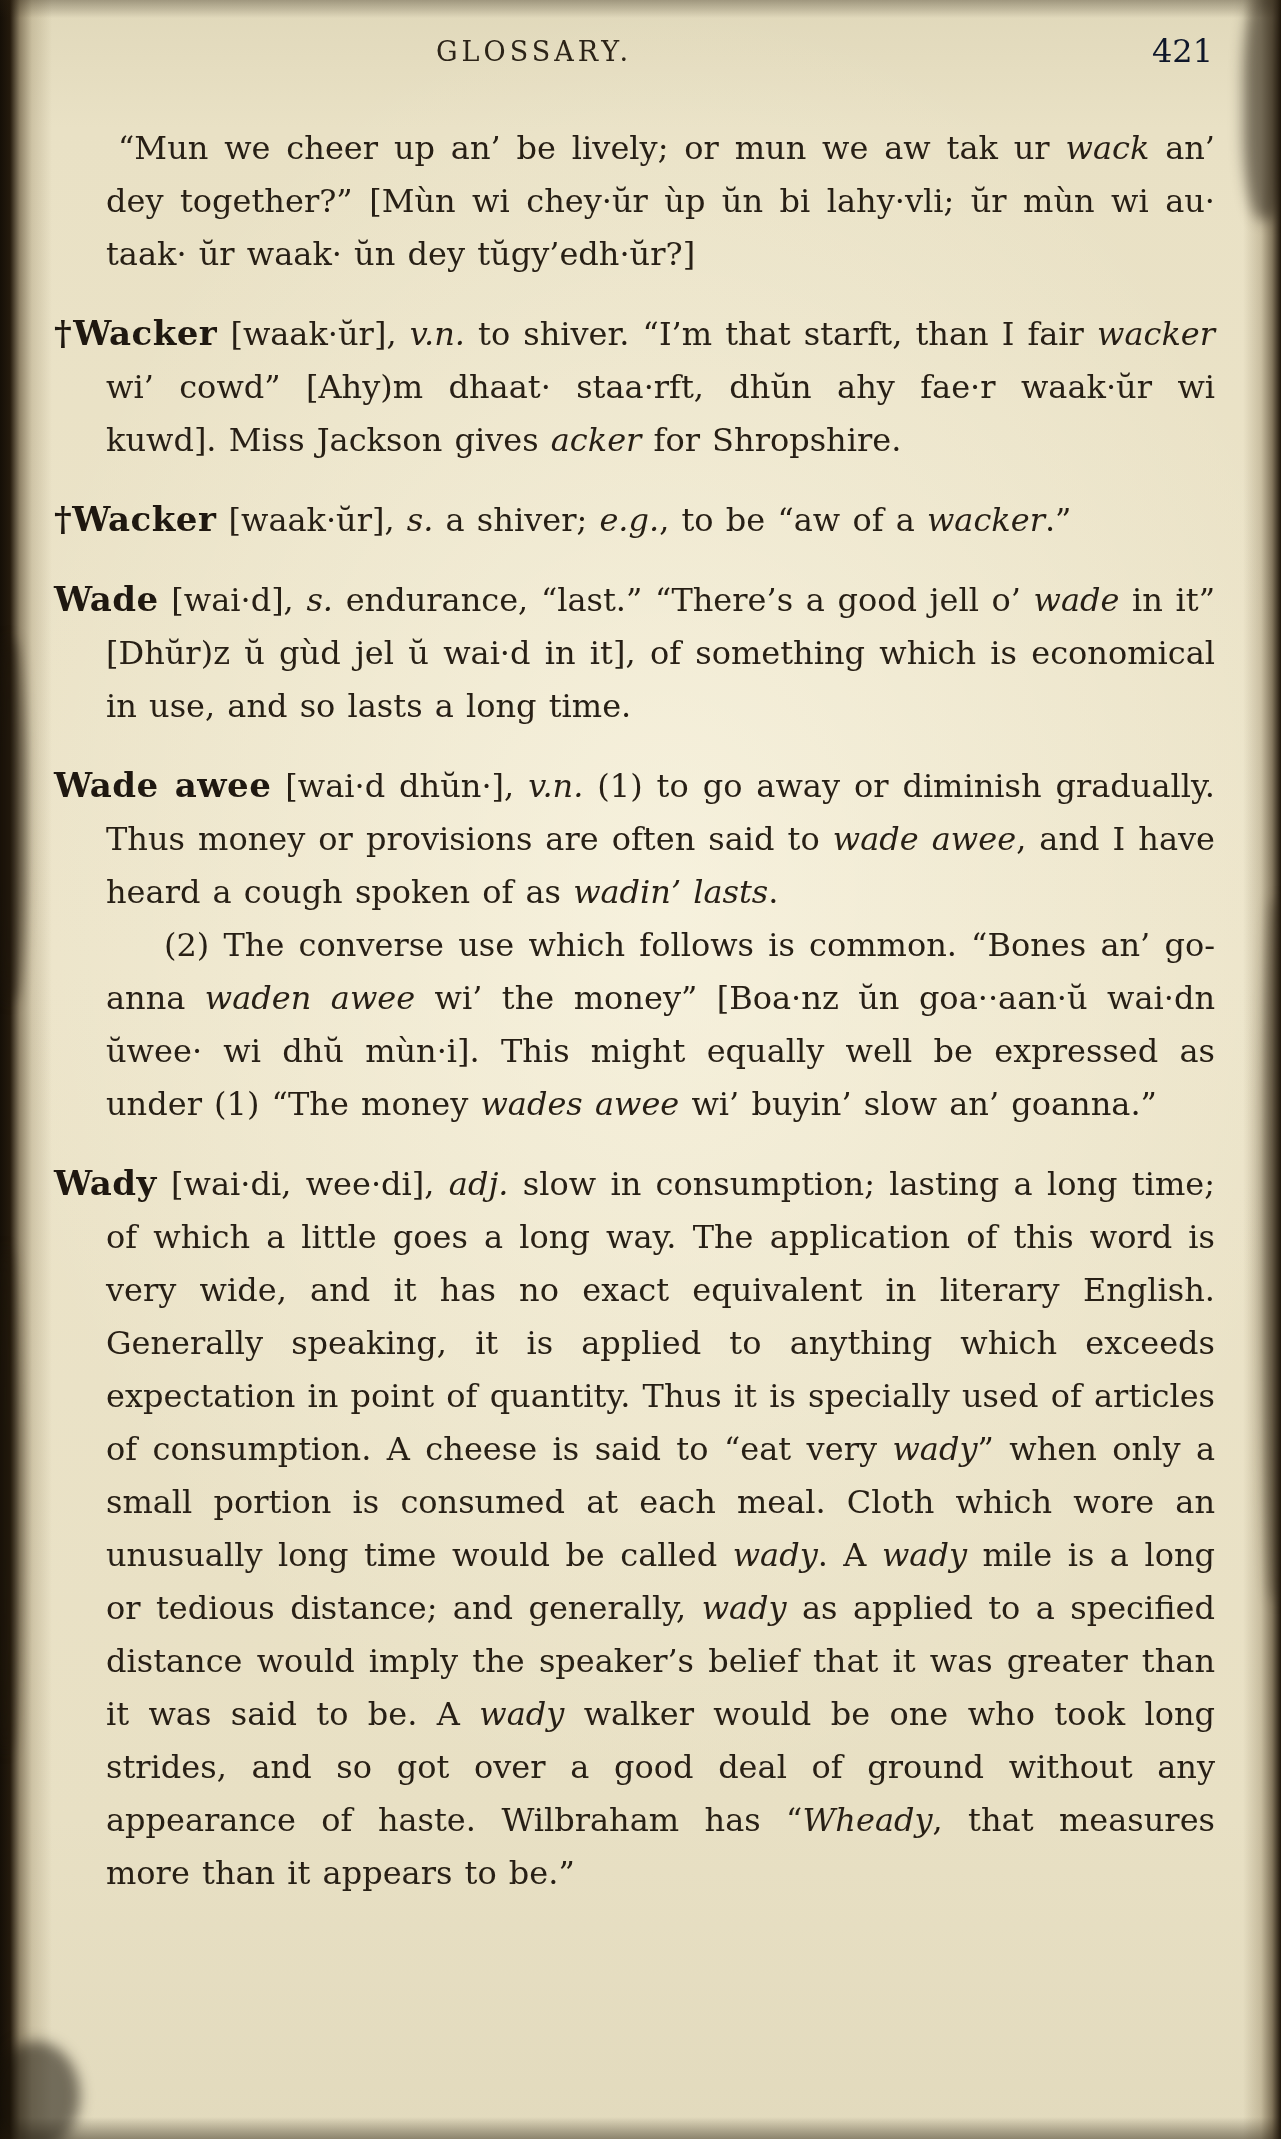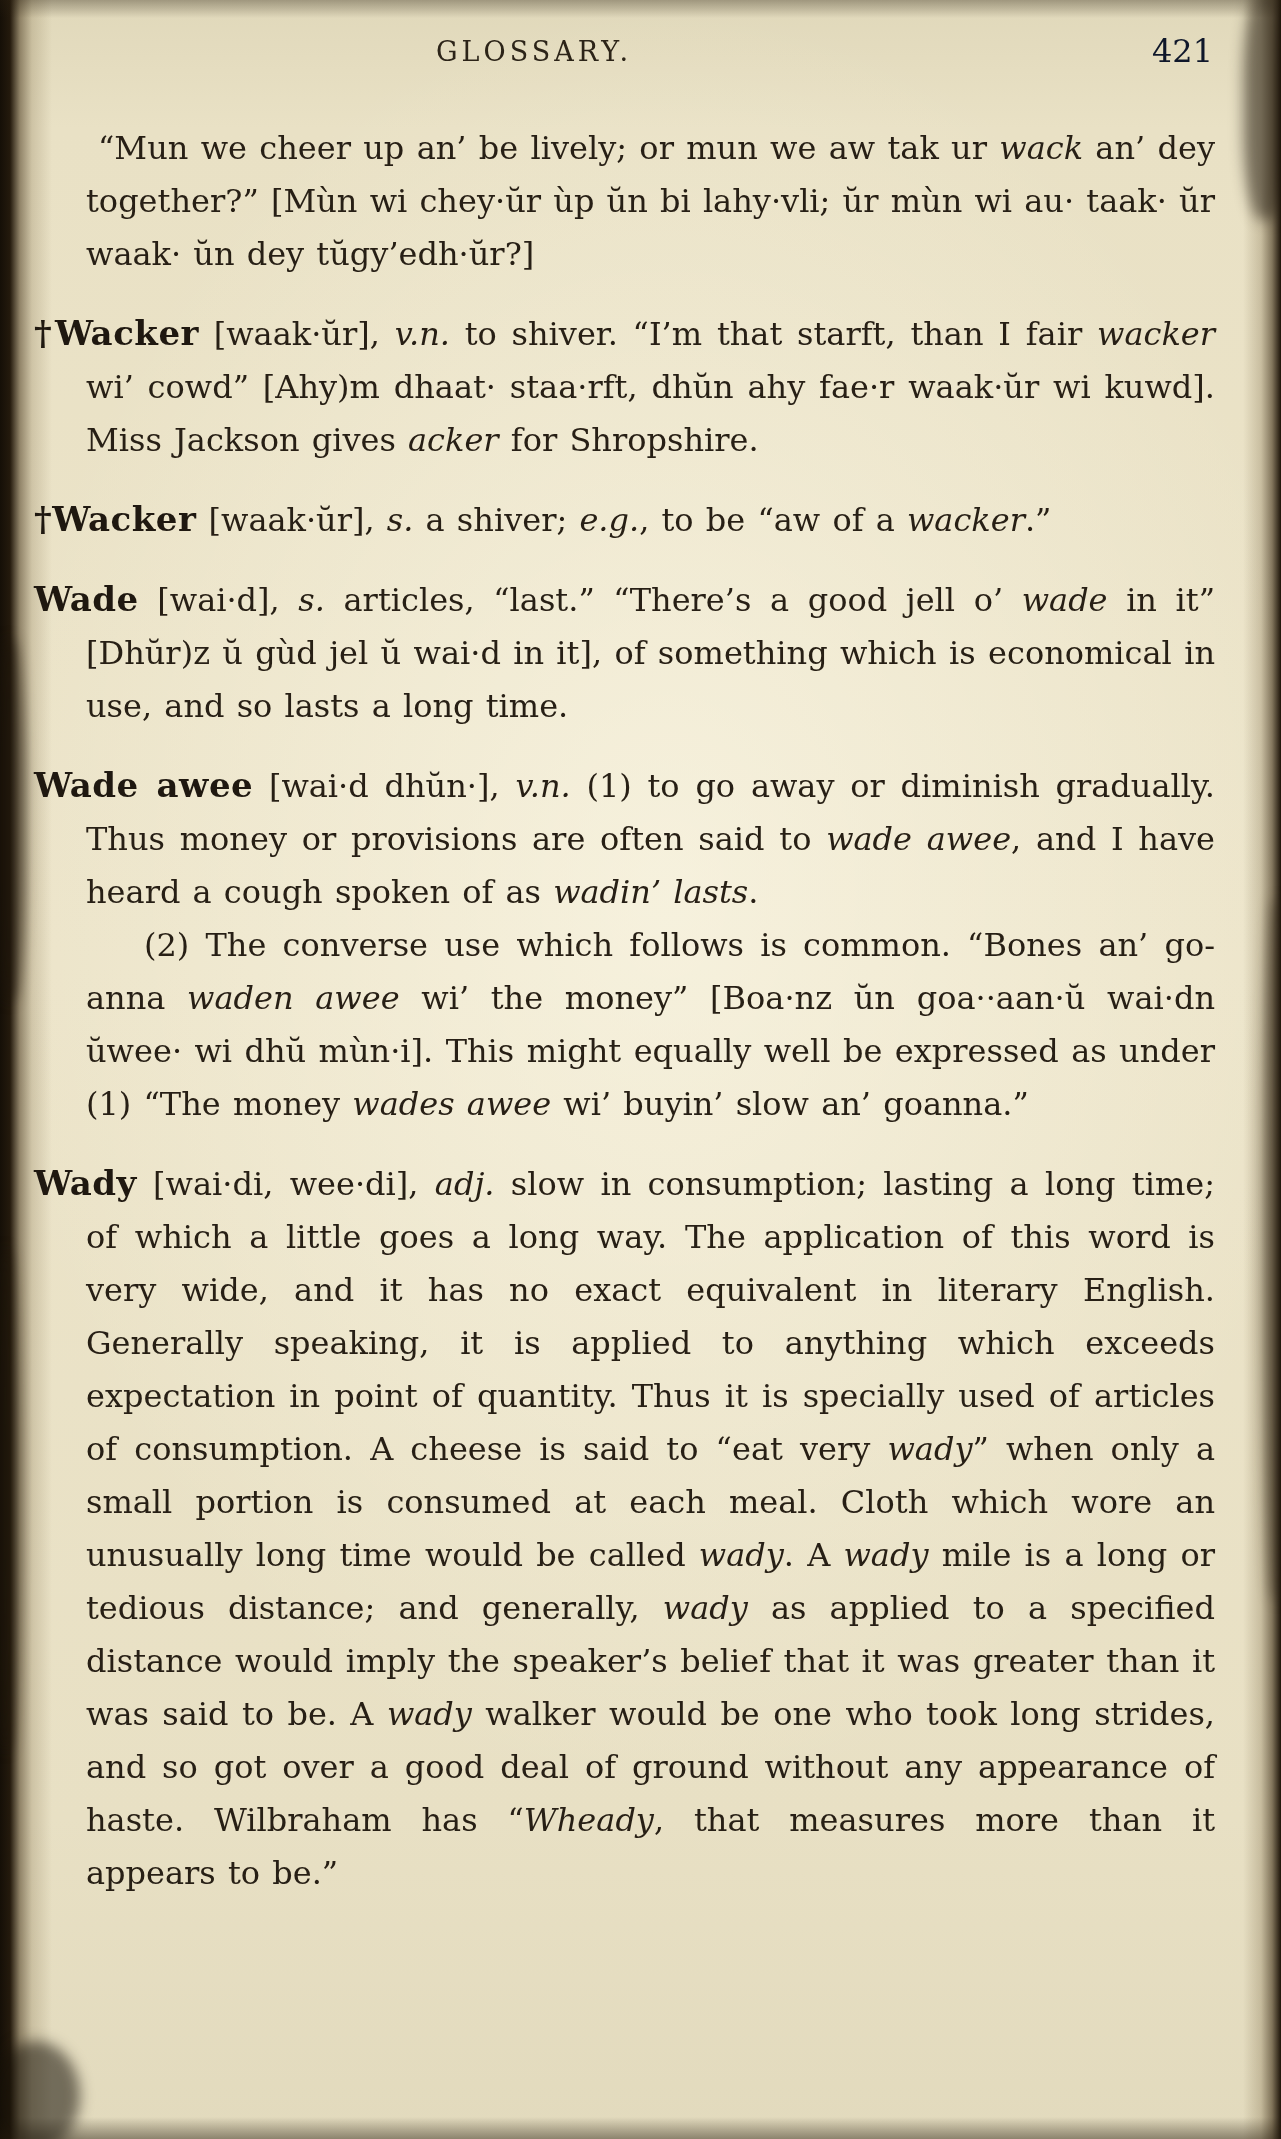--- a/index.html
+++ b/index.html
@@ -75,21 +75,21 @@
   }
   .page-number {
     position: absolute;
     right: 2px;
     top: -4px;
     font-size: 32px;
     color: #0f172a;
   }
 
   .entries { font-size: 32px; line-height: 53px; word-spacing: 2px; }
-  .entry { margin-top: 26px; }
+  .entry { margin-top: 26px; margin-left: 20px; }
   .entry:first-child { margin-top: 0; }
   .para { text-align: justify; }
   .para.quote   { margin-left: 52px; text-indent: 12px; }
   .para.hanging { margin-left: 52px; text-indent: -52px; }
   .para.inner   { margin-left: 52px; text-indent: 58px; }
   .run-italic { font-style: italic; }
   .run-headword {
     font-weight: bold;
     font-size: 34px;
     letter-spacing: 0.5px;
@@ -119,21 +119,21 @@
       <div class="entry">
         <p class="para quote"><span>“Mun we cheer up an’ be lively; or mun we aw tak ur </span><span class="run-italic">wack</span><span> an’ dey together?” [Mùn wi chey·ŭr ùp ŭn bi lahy·vli; ŭr mùn wi au· taak· ŭr waak· ŭn dey tŭgy’edh·ŭr?]</span></p>
       </div>
       <div class="entry">
         <p class="para hanging"><span class="run-headword">†Wacker</span><span> [waak·ŭr], </span><span class="run-italic">v.n.</span><span> to shiver. “I’m that starft, than I fair </span><span class="run-italic">wacker</span><span> wi’ cowd” [Ahy)m dhaat· staa·rft, dhŭn ahy fae·r waak·ŭr wi kuwd]. Miss Jackson gives </span><span class="run-italic">acker</span><span> for Shropshire.</span></p>
       </div>
       <div class="entry">
         <p class="para hanging"><span class="run-headword">†Wacker</span><span> [waak·ŭr], </span><span class="run-italic">s.</span><span> a shiver; </span><span class="run-italic">e.g.</span><span>, to be “aw of a </span><span class="run-italic">wacker</span><span>.”</span></p>
       </div>
       <div class="entry">
-        <p class="para hanging"><span class="run-headword">Wade</span><span> [wai·d], </span><span class="run-italic">s.</span><span> articles, “last.” “There’s a good jell o’ </span><span class="run-italic">wade</span><span> in it” [Dhŭr)z ŭ gùd jel ŭ wai·d in it], of something which is economical in use, and so lasts a long time.</span></p>
+        <p class="para hanging"><span class="run-headword">Wade</span><span> [wai·d], </span><span class="run-italic">s.</span><span> endurance, “last.” “There’s a good jell o’ </span><span class="run-italic">wade</span><span> in it” [Dhŭr)z ŭ gùd jel ŭ wai·d in it], of something which is economical in use, and so lasts a long time.</span></p>
       </div>
       <div class="entry">
         <p class="para hanging"><span class="run-headword">Wade awee</span><span> [wai·d dhŭn·], </span><span class="run-italic">v.n.</span><span> (1) to go away or diminish gradually. Thus money or provisions are often said to </span><span class="run-italic">wade awee</span><span>, and I have heard a cough spoken of as </span><span class="run-italic">wadin’ lasts</span><span>.</span></p>
         <p class="para inner"><span>(2) The converse use which follows is common. “Bones an’ go-anna </span><span class="run-italic">waden awee</span><span> wi’ the money” [Boa·nz ŭn goa··aan·ŭ wai·dn ŭwee· wi dhŭ mùn·i]. This might equally well be expressed as under (1) “The money </span><span class="run-italic">wades awee</span><span> wi’ buyin’ slow an’ goanna.”</span></p>
       </div>
       <div class="entry">
         <p class="para hanging"><span class="run-headword">Wady</span><span> [wai·di, wee·di], </span><span class="run-italic">adj.</span><span> slow in consumption; lasting a long time; of which a little goes a long way. The application of this word is very wide, and it has no exact equivalent in literary English. Generally speaking, it is applied to anything which exceeds expectation in point of quantity. Thus it is specially used of articles of consumption. A cheese is said to “eat very </span><span class="run-italic">wady</span><span>” when only a small portion is consumed at each meal. Cloth which wore an unusually long time would be called </span><span class="run-italic">wady</span><span>. A </span><span class="run-italic">wady</span><span> mile is a long or tedious distance; and generally, </span><span class="run-italic">wady</span><span> as applied to a specified distance would imply the speaker’s belief that it was greater than it was said to be. A </span><span class="run-italic">wady</span><span> walker would be one who took long strides, and so got over a good deal of ground without any appearance of haste. Wilbraham has “</span><span class="run-italic">Wheady</span><span>, that measures more than it appears to be.”</span></p>
       </div>
     </div>
 </div>

